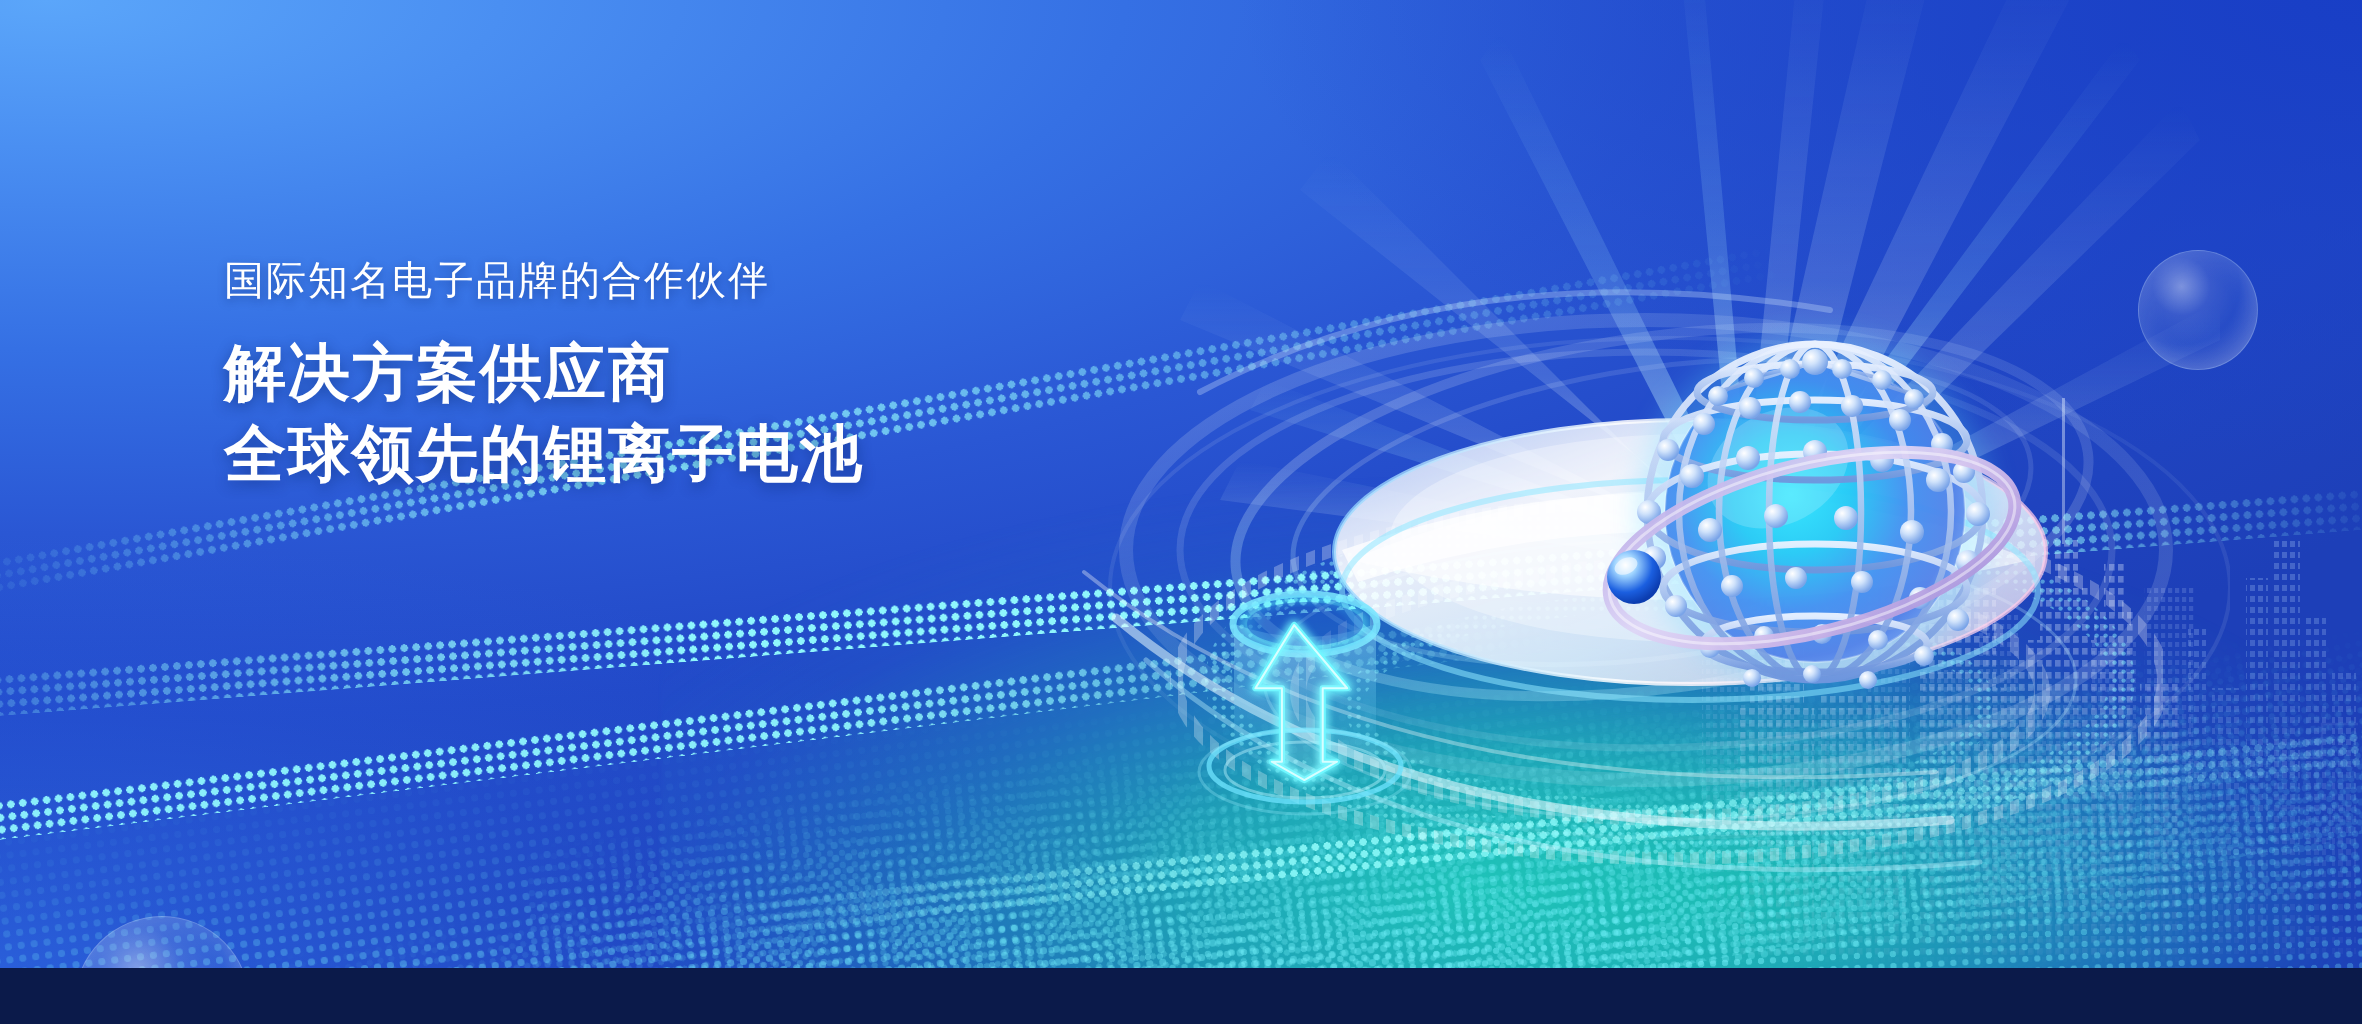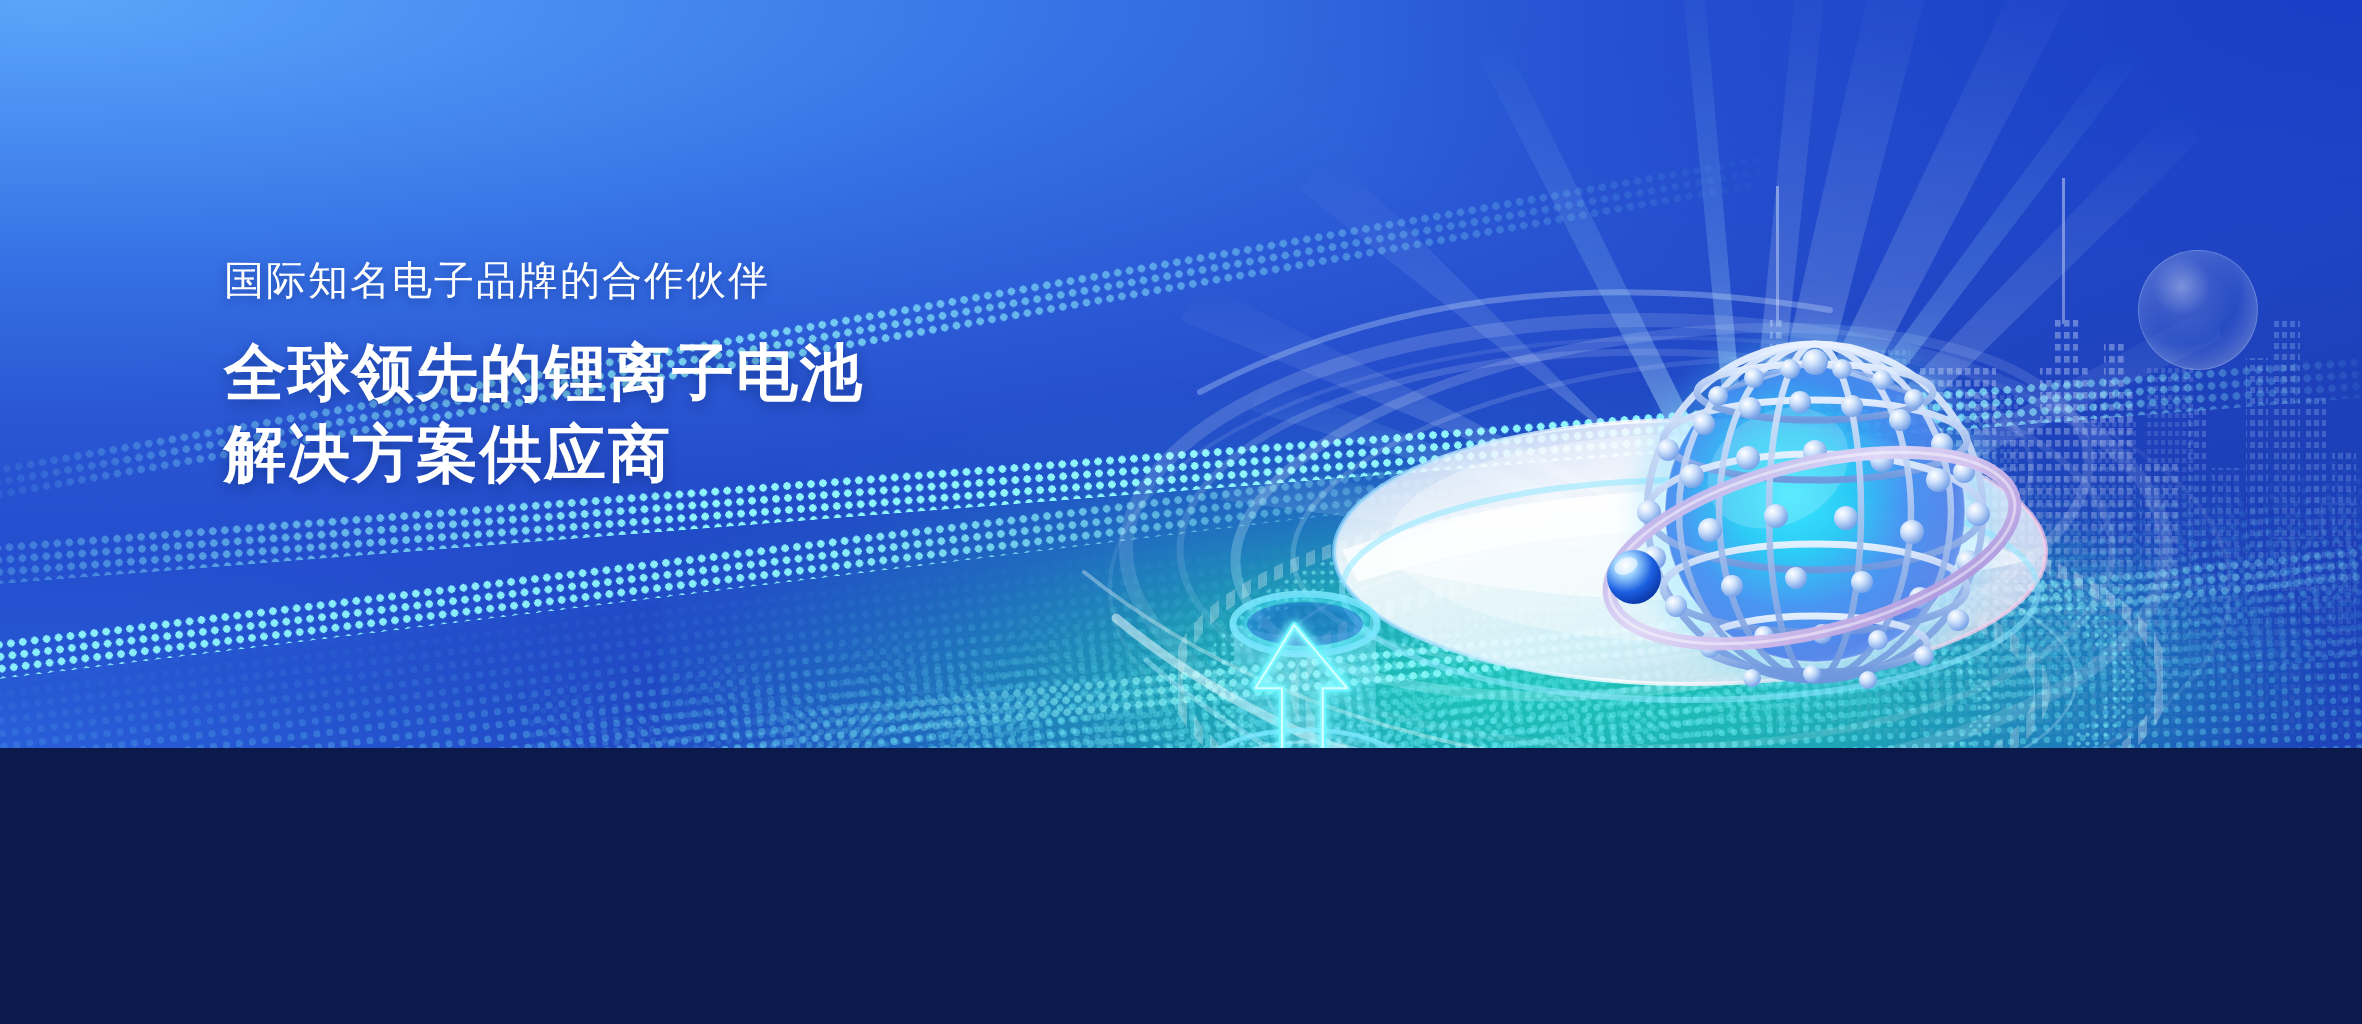--- a/index.html
+++ b/index.html
@@ -1,21 +1,21 @@
 <!DOCTYPE html>
 <html><head>
 <meta charset="utf-8">
 <style>
   html,body{margin:0;padding:0;background:#0b1a4a;}
   *{box-sizing:border-box;}
 
   #stage{
     position:relative;
     width:2362px;
-    height:748px;
+    height:968px;
     overflow:hidden;
     font-family:"Liberation Sans","DejaVu Sans",sans-serif;
     background:#2a5fd8;
   }
 
   
   .bg-base{
     position:absolute; inset:0;
     background:
       radial-gradient(120% 95% at 2% 0%, #5ba6fa 0%, #4a8ff2 16%, #3570e4 38%, #2a57d4 58%, #2147c6 78%, #1d3fb8 100%);
@@ -532,17 +532,17 @@
 
   <div class="bubble" id="bubble-top-right">
       <span class="sh"></span>
     </div>
   <div class="bubble" id="bubble-bottom-left">
       <span class="sh"></span>
     </div>
 
   <div class="copy">
     <p class="eyebrow">国际知名电子品牌的合作伙伴</p>
+    <h1 class="headline">解决方案供应商</h1>
     <h1 class="headline">全球领先的锂离子电池</h1>
-    <h1 class="headline">解决方案供应商</h1>
   </div>
 
 </div>
 
 </body></html>

